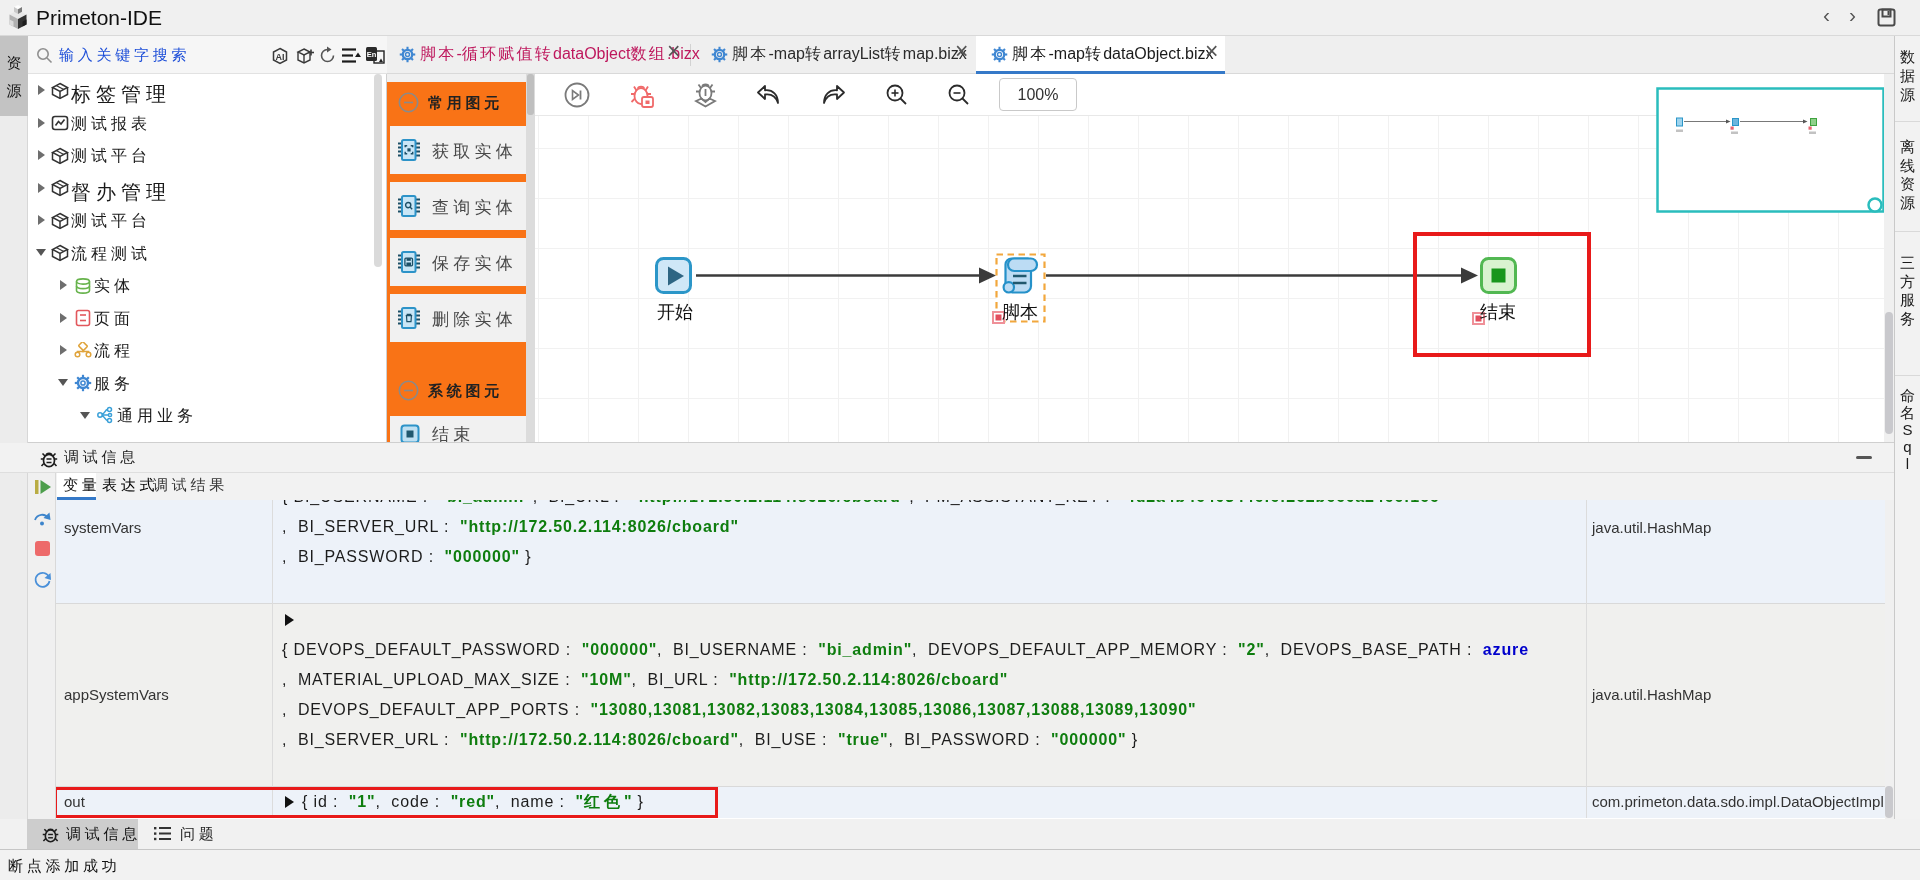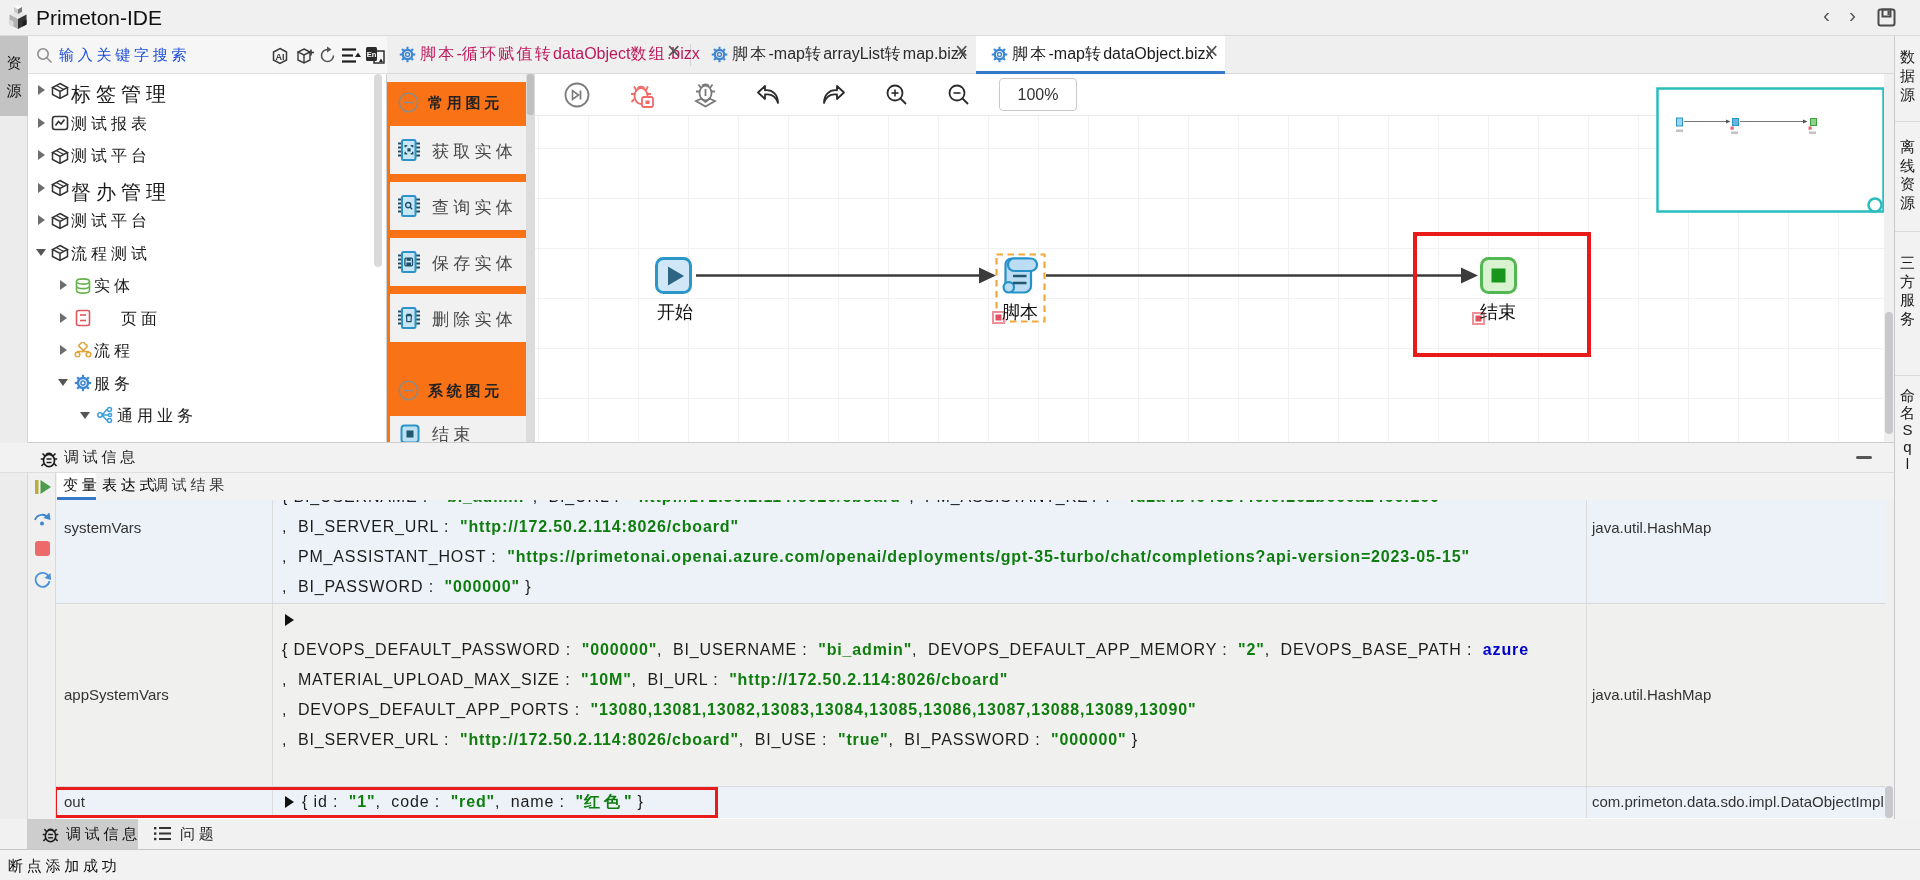--- a/index.html
+++ b/index.html
@@ -139,21 +139,21 @@
     <div class="abs cjk" style="left:66px;top:240px;font-size:16px;">实体</div>
 
     <div class="abs" style="left:32px;top:276.5px;">
         <div class="tri-r"></div>
       </div>
     <svg class="abs" style="left:46px;top:273px" width="18" height="18" viewBox="0 0 18 18">
       <rect x="2.5" y="1.5" width="13" height="15" rx="2" fill="none" stroke="#e2575c" stroke-width="1.6"></rect>
       <line x1="6" y1="6" x2="12" y2="6" stroke="#e2575c" stroke-width="1.6"></line>
       <line x1="6" y1="11.5" x2="12" y2="11.5" stroke="#e2575c" stroke-width="1.6"></line>
     </svg>
-    <div class="abs cjk" style="left:66px;top:272.5px;font-size:16px;margin-left:27px;">页面</div>
+    <div class="abs cjk" style="left:66px;top:272.5px;font-size:16px;">页面</div>
 
     <div class="abs" style="left:32px;top:309px;">
         <div class="tri-r"></div>
       </div>
     <svg class="abs" style="left:46px;top:306px" width="18" height="18" viewBox="0 0 18 18">
       <rect x="5.5" y="1" width="7" height="6" rx="1" fill="none" stroke="#e0a43c" stroke-width="1.5" transform="rotate(45 9 4)"></rect>
       <circle cx="3.5" cy="12.5" r="2.3" fill="none" stroke="#e0a43c" stroke-width="1.5"></circle>
       <circle cx="14.5" cy="12.5" r="2.3" fill="none" stroke="#e0a43c" stroke-width="1.5"></circle>
       <path d="M 9 8 L 9 10.5 M 3.5 10.5 L 3.5 9.5 L 14.5 9.5 L 14.5 10.5" fill="none" stroke="#e0a43c" stroke-width="1.5"></path>
     </svg>
@@ -451,21 +451,20 @@
   <div class="abs" style="left:8px;top:19px;font-size:15px;color:#333;">systemVars</div>
   <div class="abs" style="left:8px;top:186px;font-size:15px;color:#333;">appSystemVars</div>
   <div class="abs" style="left:8px;top:293px;font-size:15px;color:#333;">out</div>
   <div class="abs" style="left:1536px;top:19px;font-size:15px;color:#333;">java.util.HashMap</div>
   <div class="abs" style="left:1536px;top:186px;font-size:15px;color:#333;">java.util.HashMap</div>
   <div class="abs" style="left:1536px;top:293px;width:293px;overflow:hidden;white-space:nowrap;font-size:15px;color:#333;">com.primeton.data.sdo.impl.DataObjectImpl</div>
   <div id="vals" style="color:#1c1c1c;letter-spacing:0.85px;">
     <div class="abs" style="left:226px;top:-18px;line-height:30px;white-space:nowrap;">
       <div>{ BI_USERNAME :&nbsp; <b class="g">"bi_admin"</b>,&nbsp; BI_URL :&nbsp; <b class="g">"http://172.50.2.114:8026/cboard"</b>,&nbsp; PM_ASSISTANT_KEY :&nbsp; <b class="g">"fd2a4b46403446f6f262b660a2466f166"</b></div>
       <div>,&nbsp; BI_SERVER_URL :&nbsp; <b class="g">"http://172.50.2.114:8026/cboard"</b></div>
-      <div>,&nbsp; PM_ASSISTANT_HOST :&nbsp; <b class="g">"https://primetonai.openai.azure.com/openai/deployments/gpt-35-turbo/chat/completions?api-version=2023-05-15"</b></div>
       <div>,&nbsp; BI_PASSWORD :&nbsp; <b class="g">"000000"</b> }</div>
     </div>
     <div class="abs" style="left:229px;top:114px;width:0;height:0;border-top:6px solid transparent;border-bottom:6px solid transparent;border-left:9px solid #111;"></div>
     <div class="abs" style="left:226px;top:135px;line-height:30px;white-space:nowrap;">
       <div>{ DEVOPS_DEFAULT_PASSWORD :&nbsp; <b class="g">"000000"</b>,&nbsp; BI_USERNAME :&nbsp; <b class="g">"bi_admin"</b>,&nbsp; DEVOPS_DEFAULT_APP_MEMORY :&nbsp; <b class="g">"2"</b>,&nbsp; DEVOPS_BASE_PATH :&nbsp; <b class="nb">azure</b></div>
       <div>,&nbsp; MATERIAL_UPLOAD_MAX_SIZE :&nbsp; <b class="g">"10M"</b>,&nbsp; BI_URL :&nbsp; <b class="g">"http://172.50.2.114:8026/cboard"</b></div>
       <div>,&nbsp; DEVOPS_DEFAULT_APP_PORTS :&nbsp; <b class="g">"13080,13081,13082,13083,13084,13085,13086,13087,13088,13089,13090"</b></div>
       <div>,&nbsp; BI_SERVER_URL :&nbsp; <b class="g">"http://172.50.2.114:8026/cboard"</b>,&nbsp; BI_USE :&nbsp; <b class="g">"true"</b>,&nbsp; BI_PASSWORD :&nbsp; <b class="g">"000000"</b> }</div>
     </div>
     <div class="abs" style="left:229px;top:296px;width:0;height:0;border-top:6px solid transparent;border-bottom:6px solid transparent;border-left:9px solid #111;"></div>

